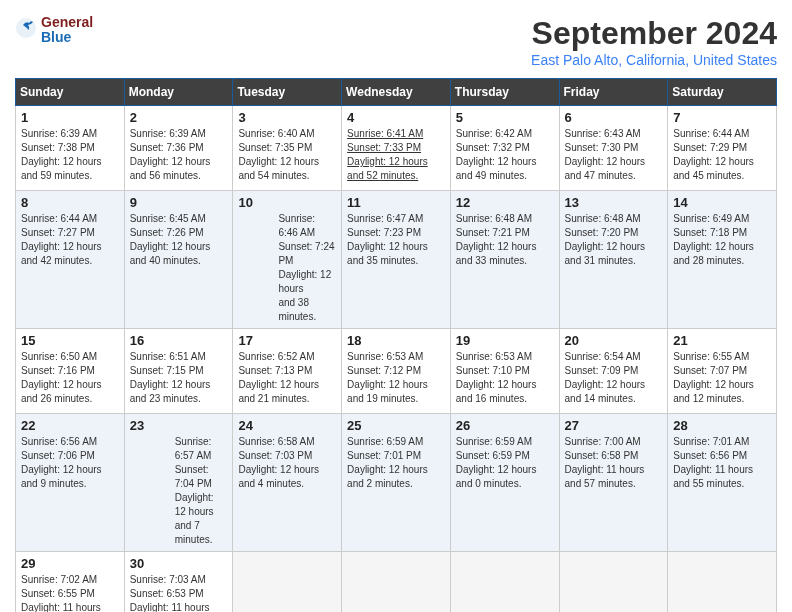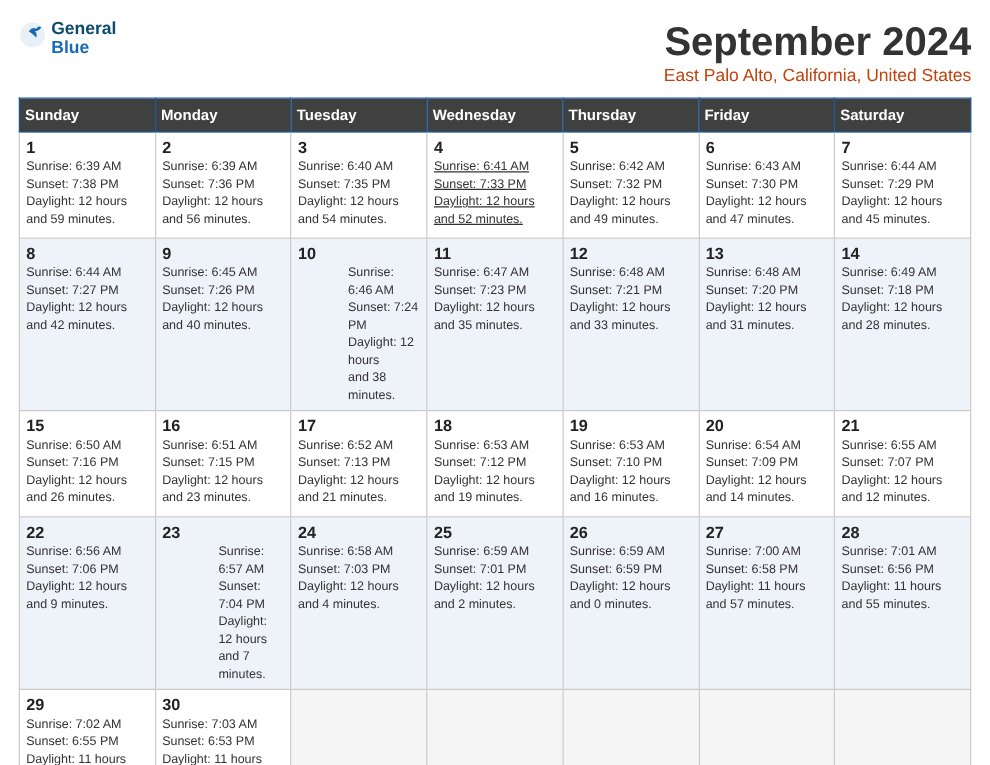--- a/index.html
+++ b/index.html
@@ -25,21 +25,21 @@
       text-align: right;
     }
     .title-block h1 {
       font-size: 32px;
       font-weight: bold;
       color: #333;
     }
     .title-block h2 {
       font-size: 14px;
       font-weight: normal;
-      color: #c2410c;
+      color: #3b82f6;
     }
     .calendar {
       width: 100%;
       border-collapse: collapse;
       font-size: 11px;
     }
     .calendar th {
       background-color: #404040;
       color: white;
       padding: 6px 4px;
@@ -83,21 +83,21 @@
   <div class="logo">
   <div style="display:flex;align-items:center;">
     <div style="position:relative;margin-right:4px;">
       <svg width="22" height="22" viewBox="0 0 22 22">
         <ellipse cx="11" cy="11" rx="10" ry="10" fill="#e8f0f8"></ellipse>
         <path d="M8 8 Q11 4 14 6 Q16 3 18 5 Q16 8 13 8 Q15 10 14 13 Q11 10 8 8Z" fill="#1a6bb5"></path>
       </svg>
     </div>
     <div>
       <div style="font-size:14px;font-weight:bold;line-height:1.1;">
-        <span style="color:#0c4a6e;">General</span><br>
+        <span style="color:#7f1d1d;">General</span><br>
         <span style="color:#1a6bb5;">Blue</span>
       </div>
     </div>
   </div>
 </div>
   <div class="title-block">
     <h1>September 2024</h1>
     <h2>East Palo Alto, California, United States</h2>
   </div>
 </div>

